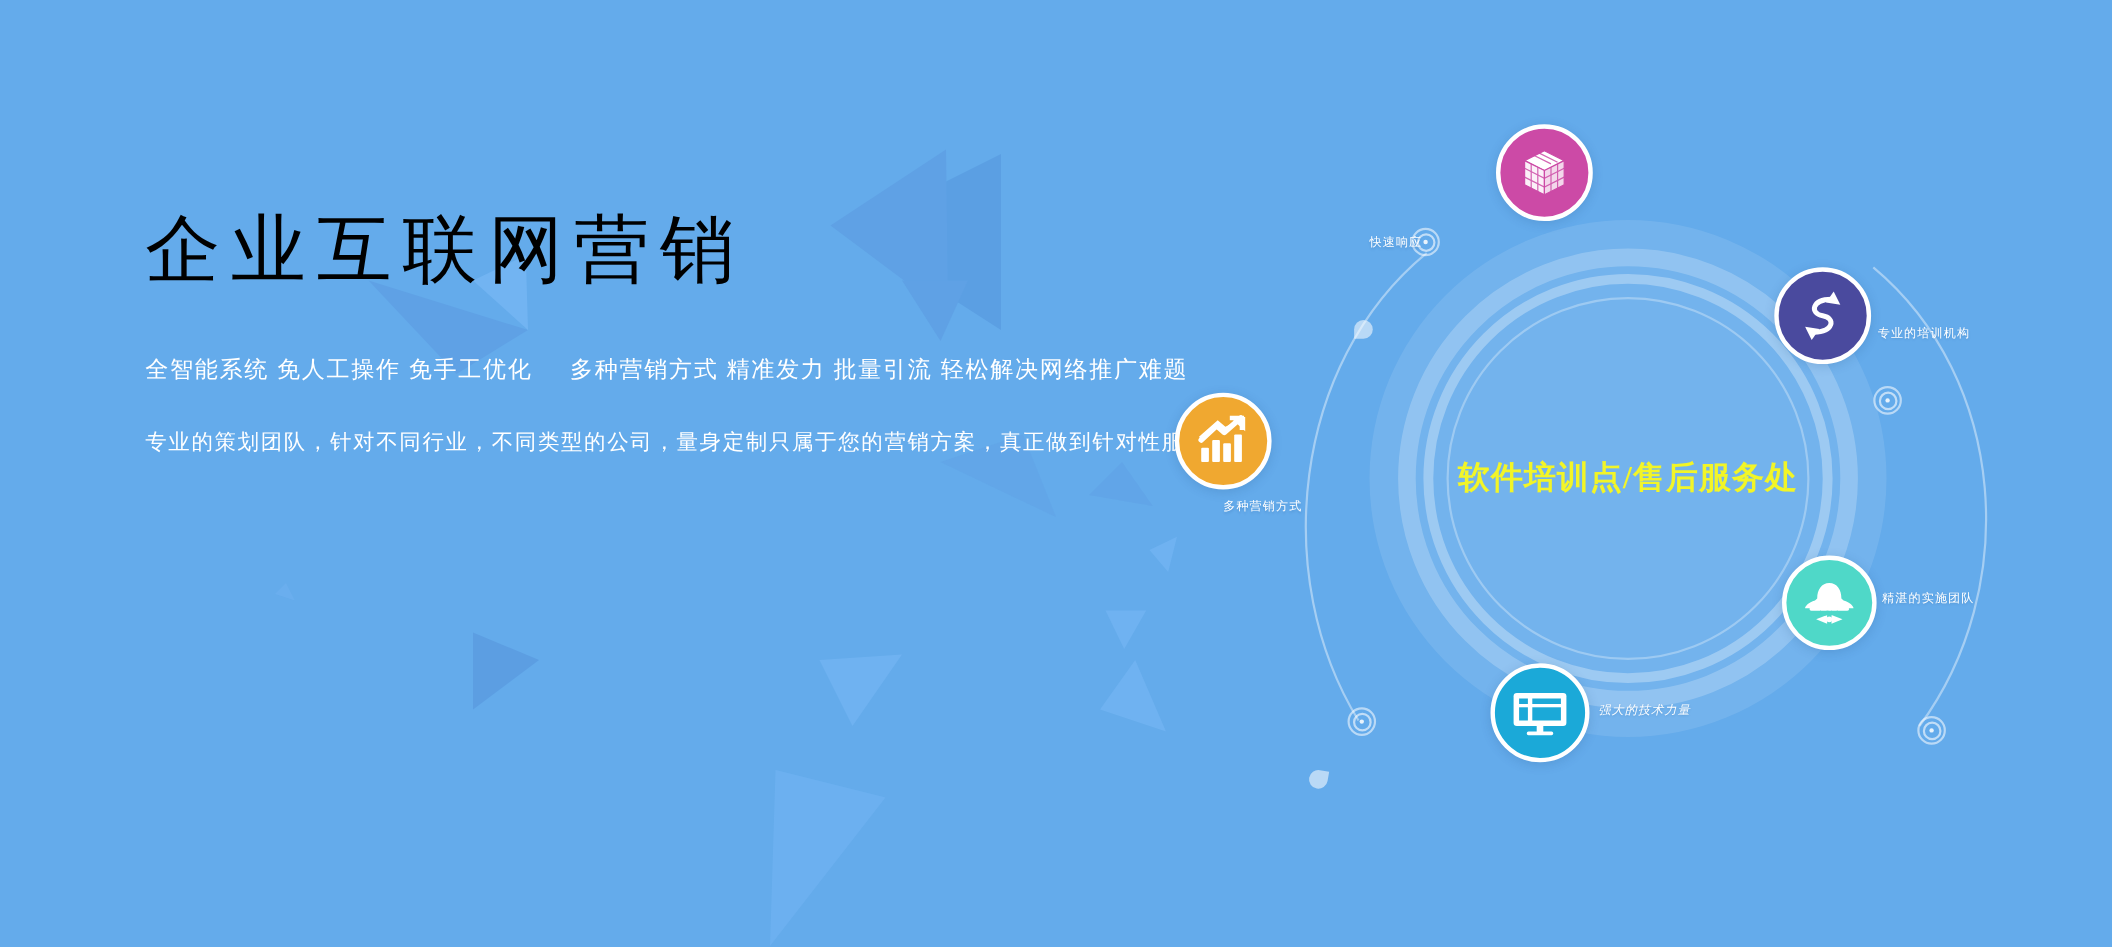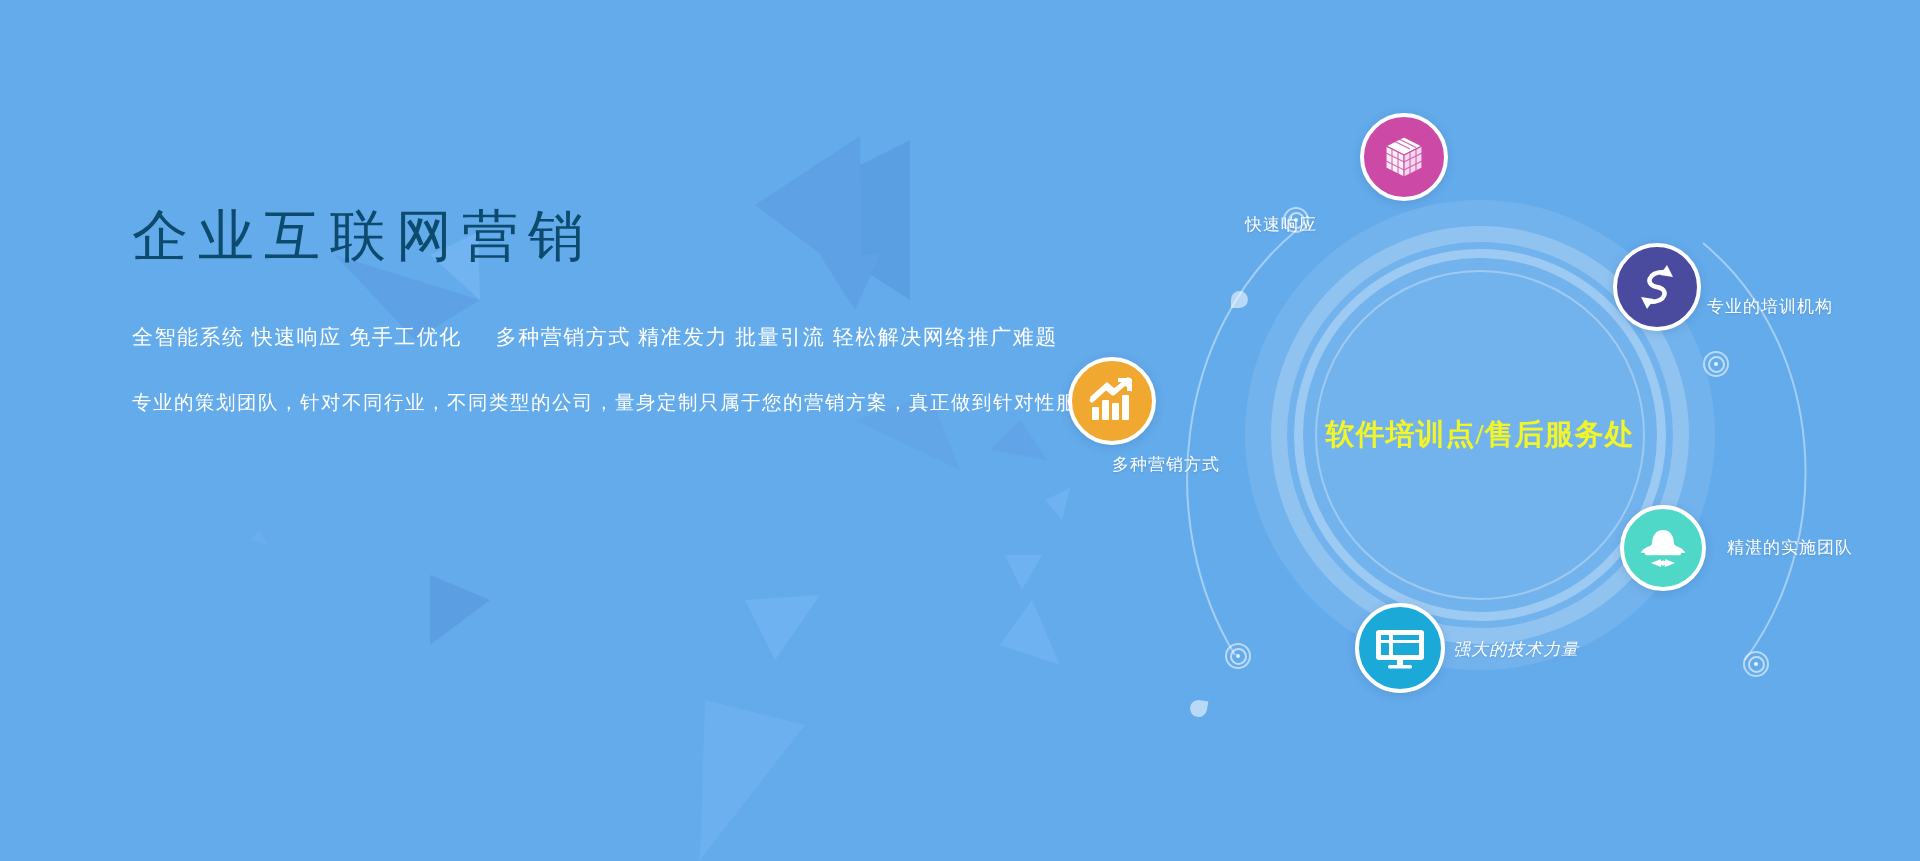--- a/index.html
+++ b/index.html
@@ -18,27 +18,26 @@
   
   .tri { position: absolute; width: 0; height: 0; }
 
   
   #left-text {
     position: absolute;
     left: 132px; top: 185px;
     width: 920px;
   }
   #headline-1 {
-    font-size: 56px;
+    font-size: 68px;
     letter-spacing: 10px;
-    color: #0c4a6e;
+    color: #000000;
     font-weight: 400;
     line-height: 1.25;
     white-space: nowrap;
-    margin-top: 16px;
   }
   #headline-2 {
     margin-top: 42px;
     line-height: 1.1;
     white-space: nowrap;
   }
   #headline-2-accent {
     font-size: 66px;
     color: #f5b335;
     font-style: italic;
@@ -122,21 +121,21 @@
     border-radius: 50%;
     border: 4px solid #ffffff;
     display: flex;
     align-items: center;
     justify-content: center;
     box-shadow: 0 2px 10px rgba(30,70,120,0.18);
   }
   .node-label {
     position: absolute;
     color: #ffffff;
-    font-size: 17px;
+    font-size: 11px;
     letter-spacing: 1px;
     white-space: nowrap;
     text-shadow: 0 1px 2px rgba(40,90,150,0.25);
   }
 
   
   .target {
     position: absolute;
     width: 26px; height: 26px;
     border-radius: 50%;
@@ -189,21 +188,21 @@
       <polygon points="705,700 805,725 700,860" fill="#6cb0f0"></polygon>
       <polygon points="855,420 930,395 960,470" fill="#5fa1e5" opacity="0.5"></polygon>
       <polygon points="1045,500 1070,488 1062,520" fill="#6fb2f1"></polygon>
       <polygon points="250,540 260,530 268,546" fill="#6fb2f1" opacity="0.5"></polygon>
     </svg>
   </div>
 
   <div id="left-text">
     <div id="headline-1">企业互联网营销</div>
     <div class="body-line" id="body-line-1">
-      <span>全智能系统  快速响应  免手工优化</span><span class="gap"></span><span>多种营销方式  精准发力  批量引流  轻松解决网络推广难题</span>
+      <span>全智能系统  免人工操作  免手工优化</span><span class="gap"></span><span>多种营销方式  精准发力  批量引流  轻松解决网络推广难题</span>
     </div>
     <div class="body-line" id="body-line-2">专业的策划团队，针对不同行业，不同类型的公司，量身定制只属于您的营销方案，真正做到针对性服务</div>
   </div>
 
   <div id="graphic">
 
     <svg id="arcs" viewBox="0 0 790 680">
       <path d="M 212 135 C 90 235, 70 430, 150 560" fill="none" stroke="rgba(255,255,255,0.42)" stroke-width="2"></path>
       <path d="M 618 148 C 740 250, 752 440, 660 565" fill="none" stroke="rgba(255,255,255,0.42)" stroke-width="2"></path>
     </svg>
@@ -263,21 +262,21 @@
           <g fill="#ffffff">
             <path d="M26 8 C19 8, 15 14, 15 22 L13 24 C7 26, 4 29, 4 31 L48 31 C48 29, 45 26, 39 24 L37 22 C37 14, 33 8, 26 8 Z"></path>
             <rect x="8" y="30" width="36" height="3.2" rx="1.6"></rect>
             <path d="M14 41 L24 45 L24 37 Z"></path>
             <path d="M38 41 L28 45 L28 37 Z"></path>
             <circle cx="26" cy="41" r="2.6"></circle>
           </g>
           <text x="26" y="37.2" font-size="5" fill="#4fd8c8" text-anchor="middle" font-family="'Liberation Sans', sans-serif">客服中心</text>
         </svg>
       </div>
-      <div class="node-label" style="left:626px; top:441px;margin-left:16px;">精湛的实施团队</div>
+      <div class="node-label" style="left:626px; top:441px;">精湛的实施团队</div>
     </div>
 
     <div class="node" style="left:0; top:0;">
       <div class="node-circle" style="left:270px; top:508px; width:90px; height:90px; background:#1ba9d8;">
         <svg width="54" height="54" viewBox="0 0 54 54">
           <g fill="#ffffff">
             <path d="M6 9 h42 a3 3 0 0 1 3 3 v24 a3 3 0 0 1 -3 3 h-42 a3 3 0 0 1 -3 -3 v-24 a3 3 0 0 1 3 -3 Z"></path>
             <rect x="24" y="39" width="6" height="6"></rect>
             <rect x="15" y="44" width="24" height="3.4" rx="1.5"></rect>
           </g>

